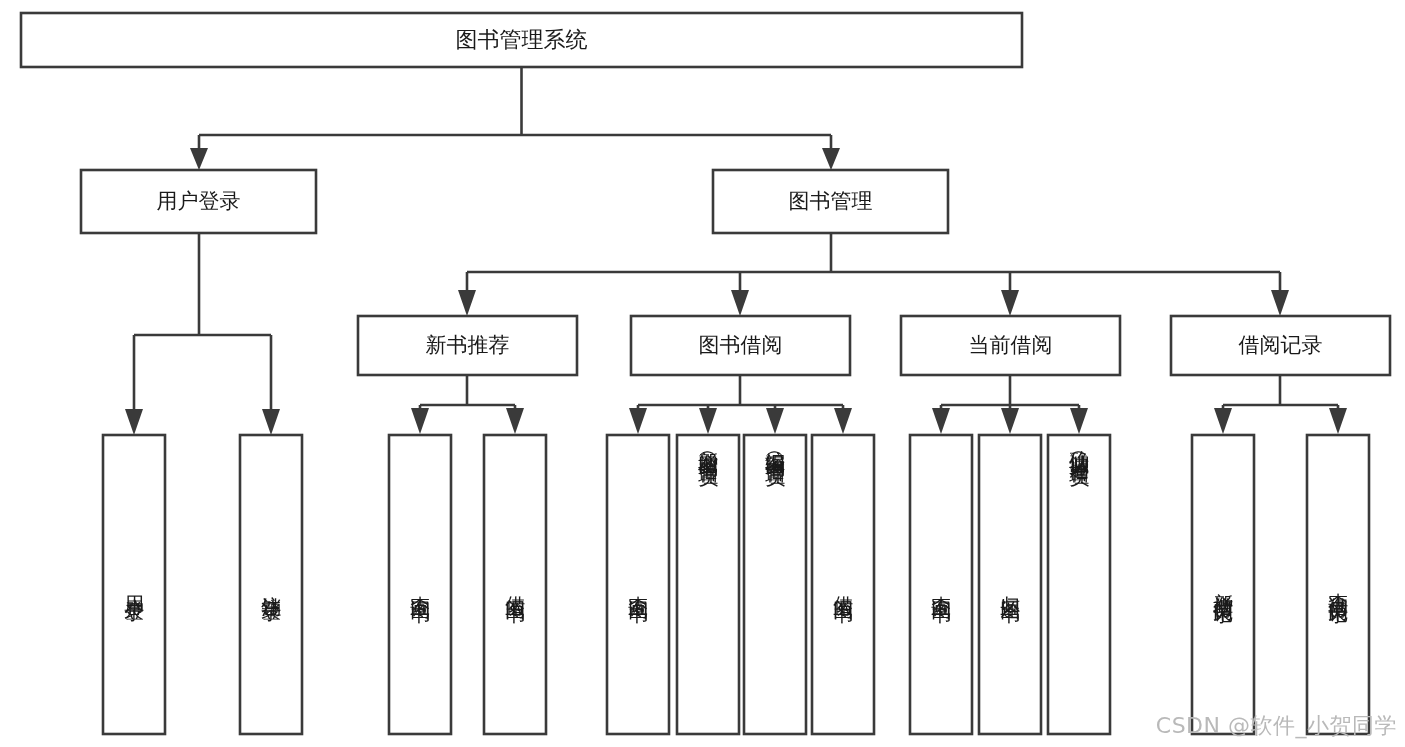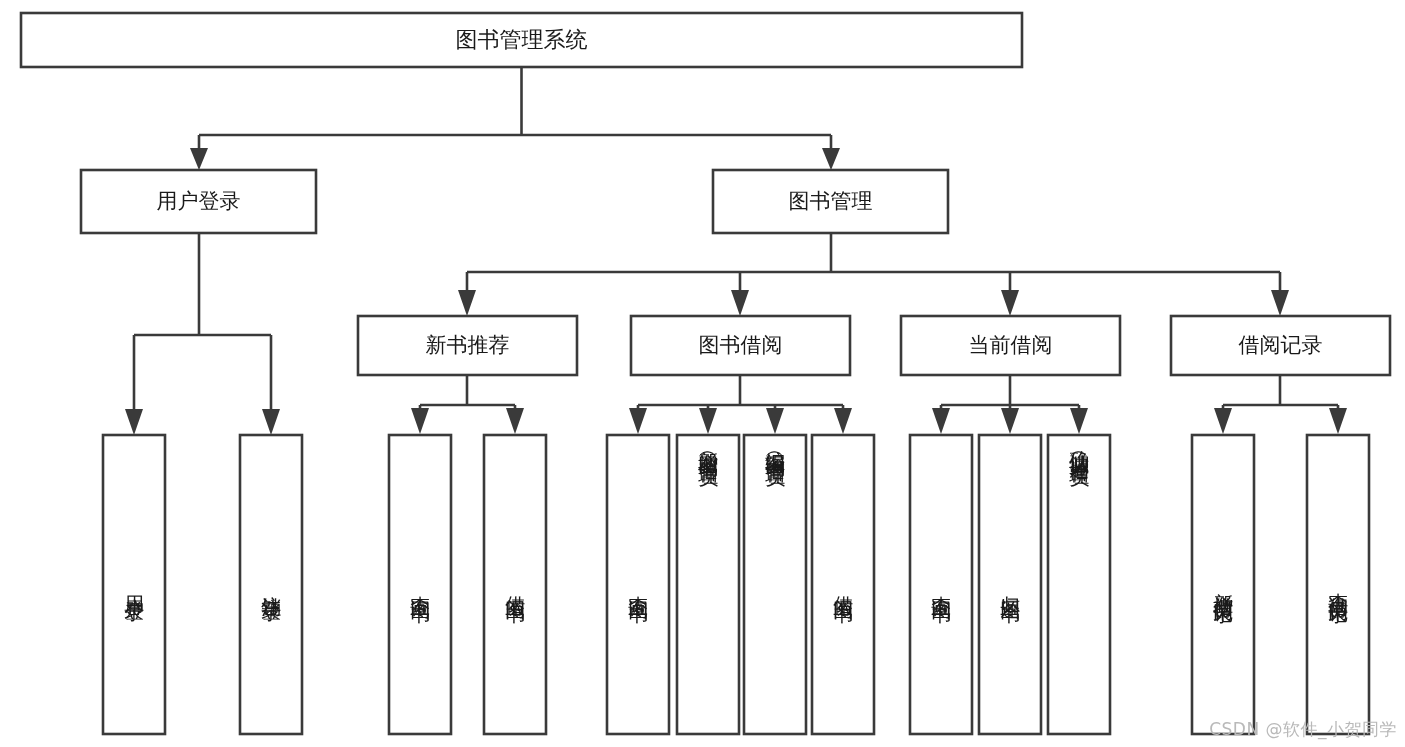--- a/index.html
+++ b/index.html
@@ -68,21 +68,21 @@
     letter-spacing: 2.5px;
     color: #1a1a1a;
     text-align: center;
     white-space: nowrap;
   }
   .watermark {
     position: absolute;
     right: 8px;
     bottom: 6px;
     font-family: "DejaVu Sans", "Liberation Sans", sans-serif;
-    font-size: 17px;
+    font-size: 22px;
     color: #b9b9b9;
     letter-spacing: 0.5px;
     white-space: nowrap;
   }
 </style>
 </head>
 <body>
 
 <div id="diagram-root">
 

